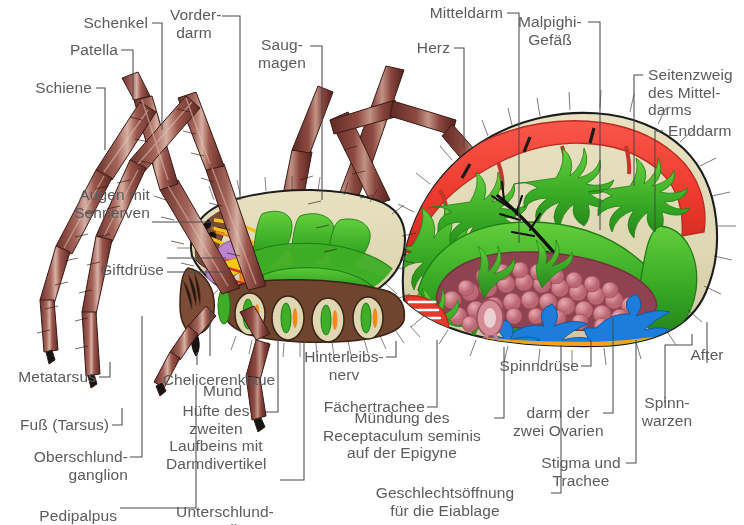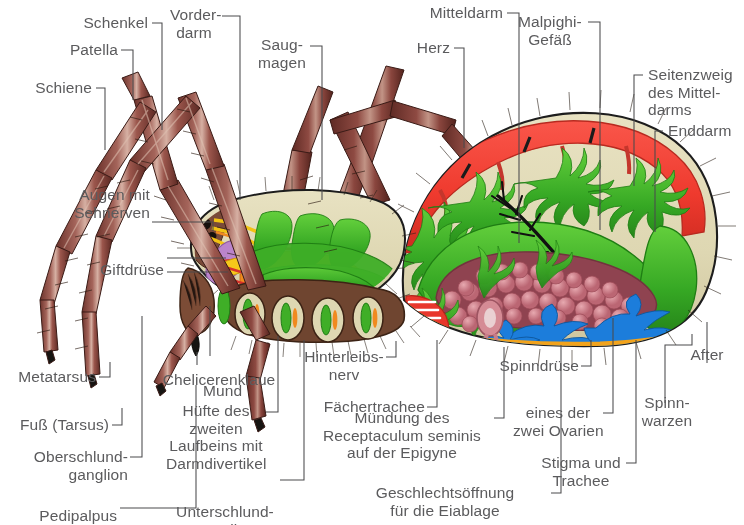--- a/index.html
+++ b/index.html
@@ -494,21 +494,21 @@
 ganglion</div>
   <div class="lbl c" style="left:302px;top:348px;width:84px;">Hinterleibs-
 nerv</div>
   <div class="lbl r" style="left:315px;top:398px;width:110px;">Fächertrachee</div>
   <div class="lbl c" style="left:338px;top:484px;width:214px;">Geschlechtsöffnung
 für die Eiablage</div>
   <div class="lbl c" style="left:309px;top:409px;width:186px;">Mündung des
 Receptaculum seminis
 auf der Epigyne</div>
   <div class="lbl r" style="left:489px;top:357px;width:90px;">Spinndrüse</div>
-  <div class="lbl c" style="left:513px;top:404px;width:90px;">eines der
+  <div class="lbl c" style="left:513px;top:404px;width:90px;">darm der
 zwei Ovarien</div>
   <div class="lbl c" style="left:536px;top:454px;width:90px;">Stigma und
 Trachee</div>
   <div class="lbl c" style="left:636px;top:394px;width:62px;">Spinn-
 warzen</div>
   <div class="lbl c" style="left:680px;top:346px;width:54px;">After</div>
 
 </div>
 
 </body></html>

